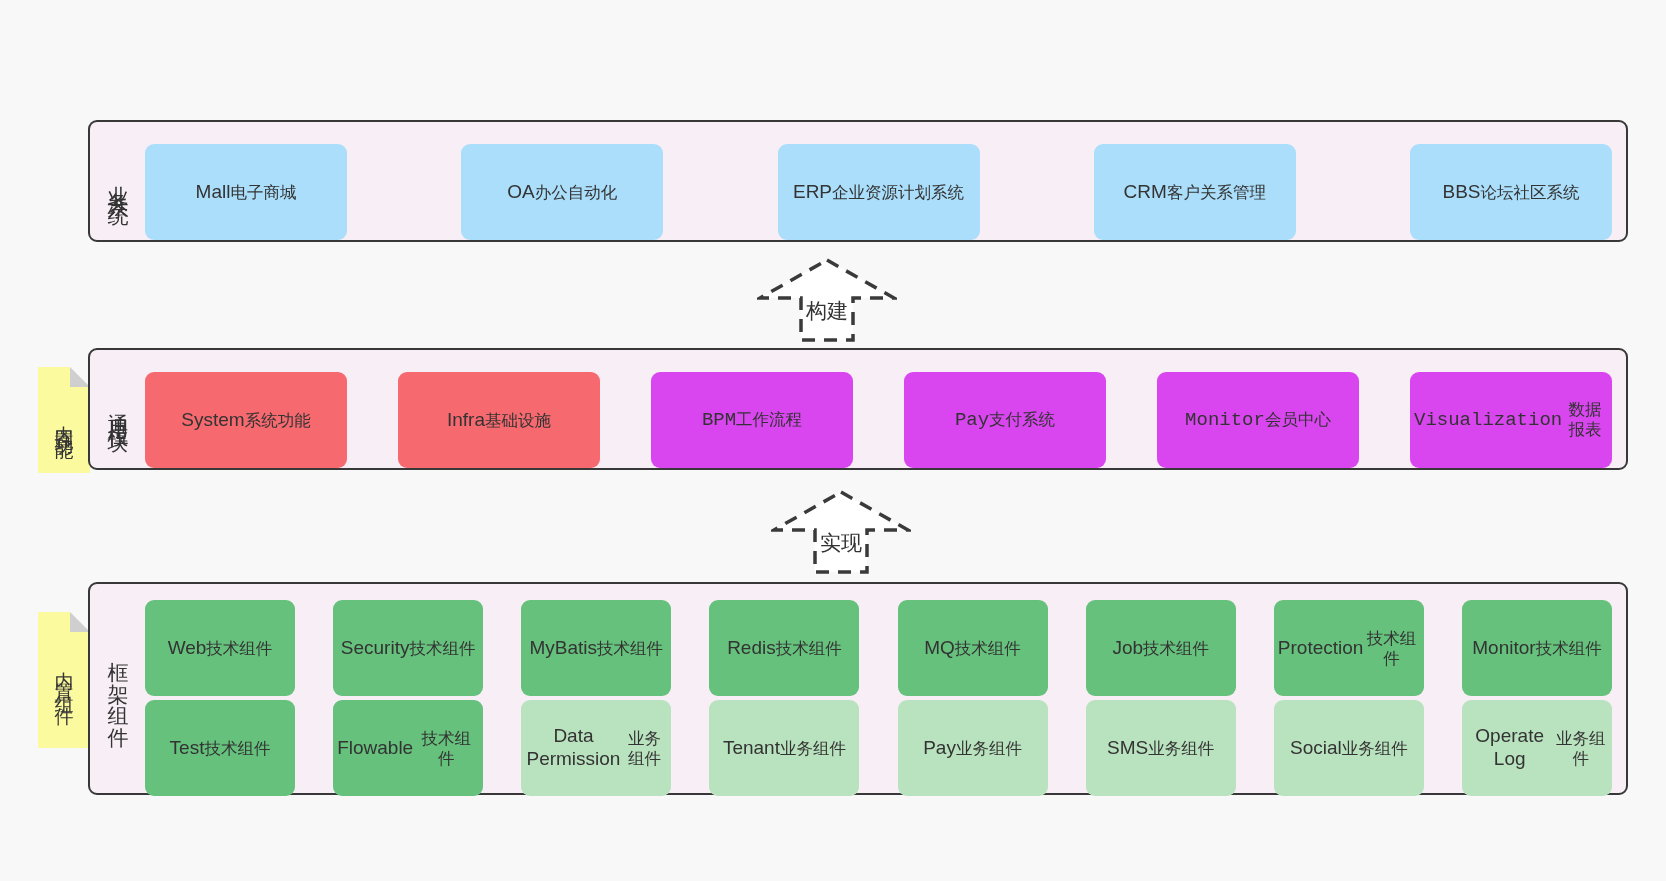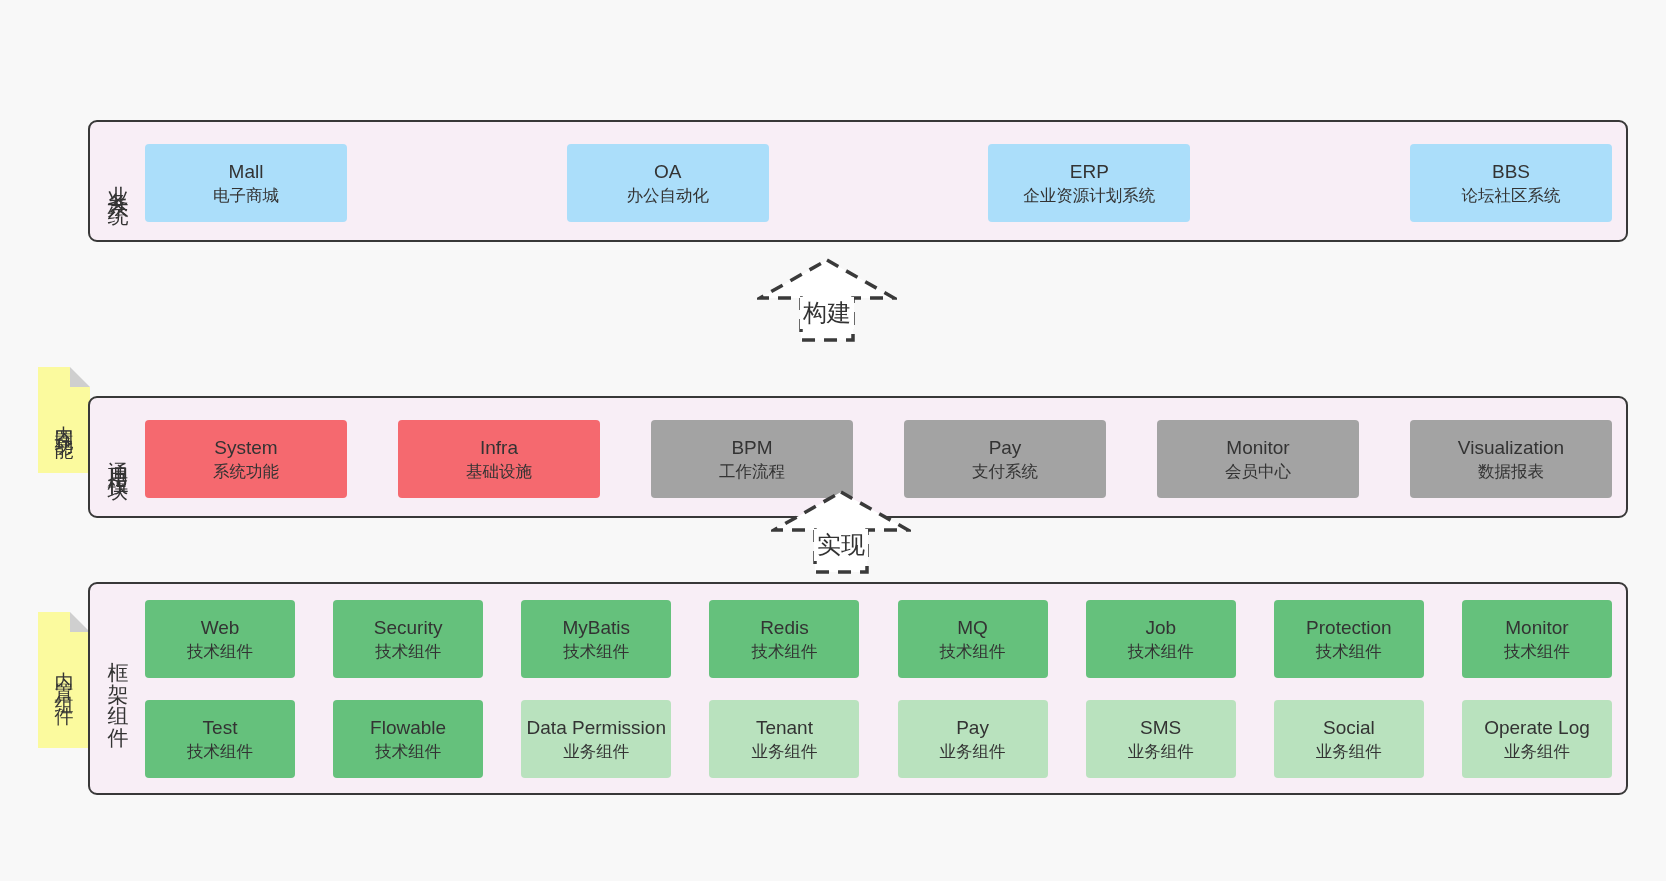--- a/index.html
+++ b/index.html
@@ -13,21 +13,21 @@
   }
   .panel {
     position:absolute;
     left:88px;
     width:1540px;
     background:#f8eef6;
     border:2px solid #383838;
     border-radius:9px;
   }
   #panel-business   { top:120px; height:122px; }
-  #panel-modules    { top:348px; height:122px;margin-top:48px; }
+  #panel-modules    { top:348px; height:122px; }
   #panel-components { top:582px; height:213px; }
 
   .panel-label {
     position:absolute;
     left:14px;
     top:50%;
     transform:translateY(-50%);
     writing-mode:vertical-rl;
     text-orientation:upright;
     font-size:21px;
@@ -43,39 +43,39 @@
     left:55px;
     width:1467px;
     display:flex;
     justify-content:space-between;
   }
   .row-6 { top:22px; }
   .row-c1 { top:16px;gap:28px; }
   .row-c2 { top:116px; }
 
   .box {
-    height:78px;
-    border-radius:4px;
+    height:96px;
+    border-radius:9px;
     display:flex;
-    flex-direction:column;
+    flex-direction:row;
     align-items:center;
     justify-content:center;
     text-align:center;
     padding:2px 4px;
     line-height:1.2;
   }
   .row-6 .box { width:202px; }
   .row-c1 .box, .row-c2 .box { width:150px; }
 
   .box-title { font-size:19px; color:#333; }
   .box-sub   { font-size:16.5px; color:#333; margin-top:2px;text-align:center; }
 
   .blue  { background:#abdefa; }
   .red   { background:#f5696f; }
-  .pink  { background:#a3a3a3; }
+  .pink  { background:#d946ef;font-family:Liberation Mono, monospace; }
   .green { background:#65c17c; }
   .light { background:#b9e2be; }
 
   .note {
     position:absolute;
     left:38px;
     width:52px;
     background:#fbfa9e;
     display:flex;
     align-items:center;
@@ -108,21 +108,21 @@
   }
   #arrow-build     { left:757px; top:257px; }
   #arrow-implement { left:771px; top:489px; }
   .arrow svg { position:absolute; left:0; top:0; }
   .arrow-label {
     position:absolute;
     top:40px;
     left:50%;
     transform:translateX(-50%);
     background:#ffffff;
-    font-size:24px;
+    font-size:21px;
     padding:0 3px;
     color:#333;
     white-space:nowrap;
   }
 </style>
 </head>
 <body>
 
 <div class="note" id="note-modules">
   <div class="note-text">内置功能</div>
@@ -138,20 +138,24 @@
       <div class="box-title">Mall</div>
       <div class="box-sub">电子商城</div>
     </div>
     <div class="box blue">
       <div class="box-title">OA</div>
       <div class="box-sub">办公自动化</div>
     </div>
     <div class="box blue">
       <div class="box-title">ERP</div>
       <div class="box-sub">企业资源计划系统</div>
+    </div>
+    <div class="box blue">
+      <div class="box-title">CRM</div>
+      <div class="box-sub">客户关系管理</div>
     </div>
     <div class="box blue">
       <div class="box-title">BBS</div>
       <div class="box-sub">论坛社区系统</div>
     </div>
   </div>
 </div>
 
 <div class="arrow" id="arrow-build">
   <svg width="140" height="86" viewBox="0 0 140 86">

